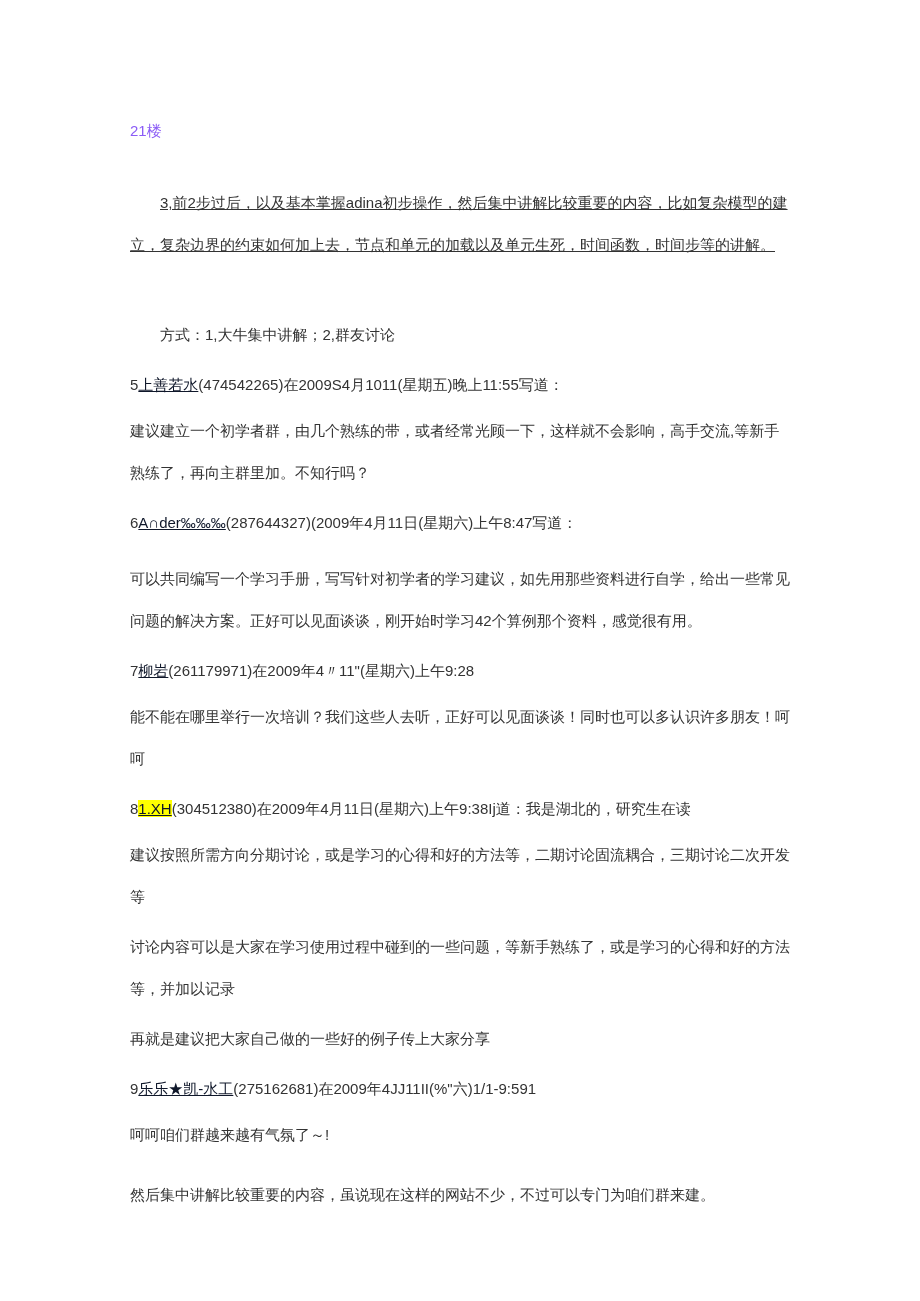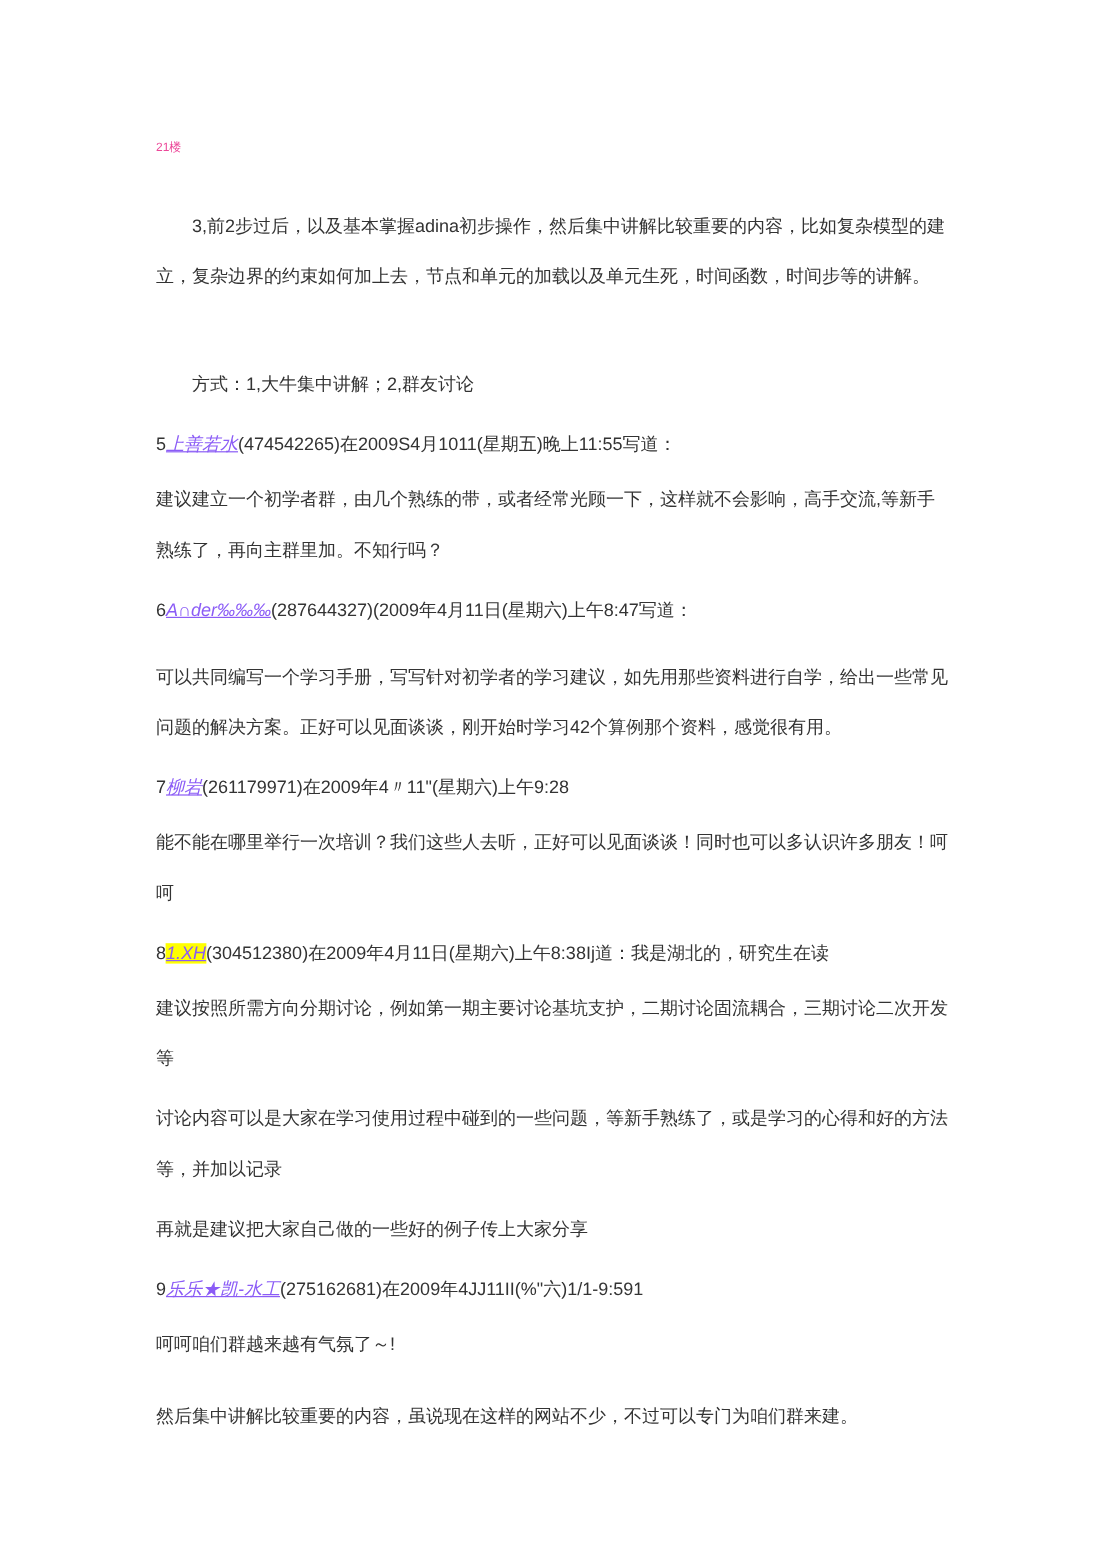--- a/index.html
+++ b/index.html
@@ -10,52 +10,52 @@
     body {
       font-family: "Microsoft YaHei", "SimSun", sans-serif;
       background: #ffffff;
       width: 920px;
       padding: 110px 130px 60px 130px;
       font-size: 15px;
       color: #333333;
       line-height: 2.8;
     }
     .floor-label {
-      font-size: 10px;
-      color: #ec4899;
+      font-size: 15px;
+      color: #8b5cf6;
       margin-bottom: 30px;
     }
     .para {
       text-indent: 2em;
       margin-bottom: 8px;
     }
     .para-noindent {
       margin-bottom: 8px;
     }
     .meta-line {
       margin-top: 4px;
       margin-bottom: 4px;
     }
     .link {
-      color: #8b5cf6;
+      color: #0f172a;
       text-decoration: underline;
-      font-style: italic;
     }
     .highlight {
       background-color: #ffff00;
       text-align: center;
     }
     .spacer-small {
       height: 10px;
     }
     .spacer-med {
       height: 24px;
     }
     .para-group {
       margin-bottom: 24px;
+      text-decoration: underline;
     }
   </style>
 </head>
 <body>
 
 <div class="floor-label">21楼</div>
 
 <div class="para-group">
   <div class="para">3,前2步过后，以及基本掌握adina初步操作，然后集中讲解比较重要的内容，比如复杂模型的建立，复杂边界的约束如何加上去，节点和单元的加载以及单元生死，时间函数，时间步等的讲解。</div>
 </div>
@@ -76,23 +76,23 @@
 <div class="spacer-small"></div>
 
 <div class="para-noindent">可以共同编写一个学习手册，写写针对初学者的学习建议，如先用那些资料进行自学，给出一些常见问题的解决方案。正好可以见面谈谈，刚开始时学习42个算例那个资料，感觉很有用。</div>
 
 <div class="meta-line">
   <span>7</span><span class="link">柳岩</span><span>(261179971)在2009年4〃11"(星期六)上午9:28</span>
 </div>
 <div class="para-noindent">能不能在哪里举行一次培训？我们这些人去听，正好可以见面谈谈！同时也可以多认识许多朋友！呵呵</div>
 
 <div class="meta-line">
-  <span>8</span><span class="link highlight">1.XH</span><span>(304512380)在2009年4月11日(星期六)上午8:38Ij道：我是湖北的，研究生在读</span>
+  <span>8</span><span class="link highlight">1.XH</span><span>(304512380)在2009年4月11日(星期六)上午9:38Ij道：我是湖北的，研究生在读</span>
 </div>
-<div class="para-noindent">建议按照所需方向分期讨论，例如第一期主要讨论基坑支护，二期讨论固流耦合，三期讨论二次开发等</div>
+<div class="para-noindent">建议按照所需方向分期讨论，或是学习的心得和好的方法等，二期讨论固流耦合，三期讨论二次开发等</div>
 <div class="para-noindent">讨论内容可以是大家在学习使用过程中碰到的一些问题，等新手熟练了，或是学习的心得和好的方法等，并加以记录</div>
 <div class="para-noindent">再就是建议把大家自己做的一些好的例子传上大家分享</div>
 
 <div class="meta-line">
   <span>9</span><span class="link">乐乐★凯-水工</span><span>(275162681)在2009年4JJ11II(%"六)1/1-9:591</span>
 </div>
 <div class="para-noindent">呵呵咱们群越来越有气氛了～!</div>
 
 <div class="spacer-small"></div>
 

